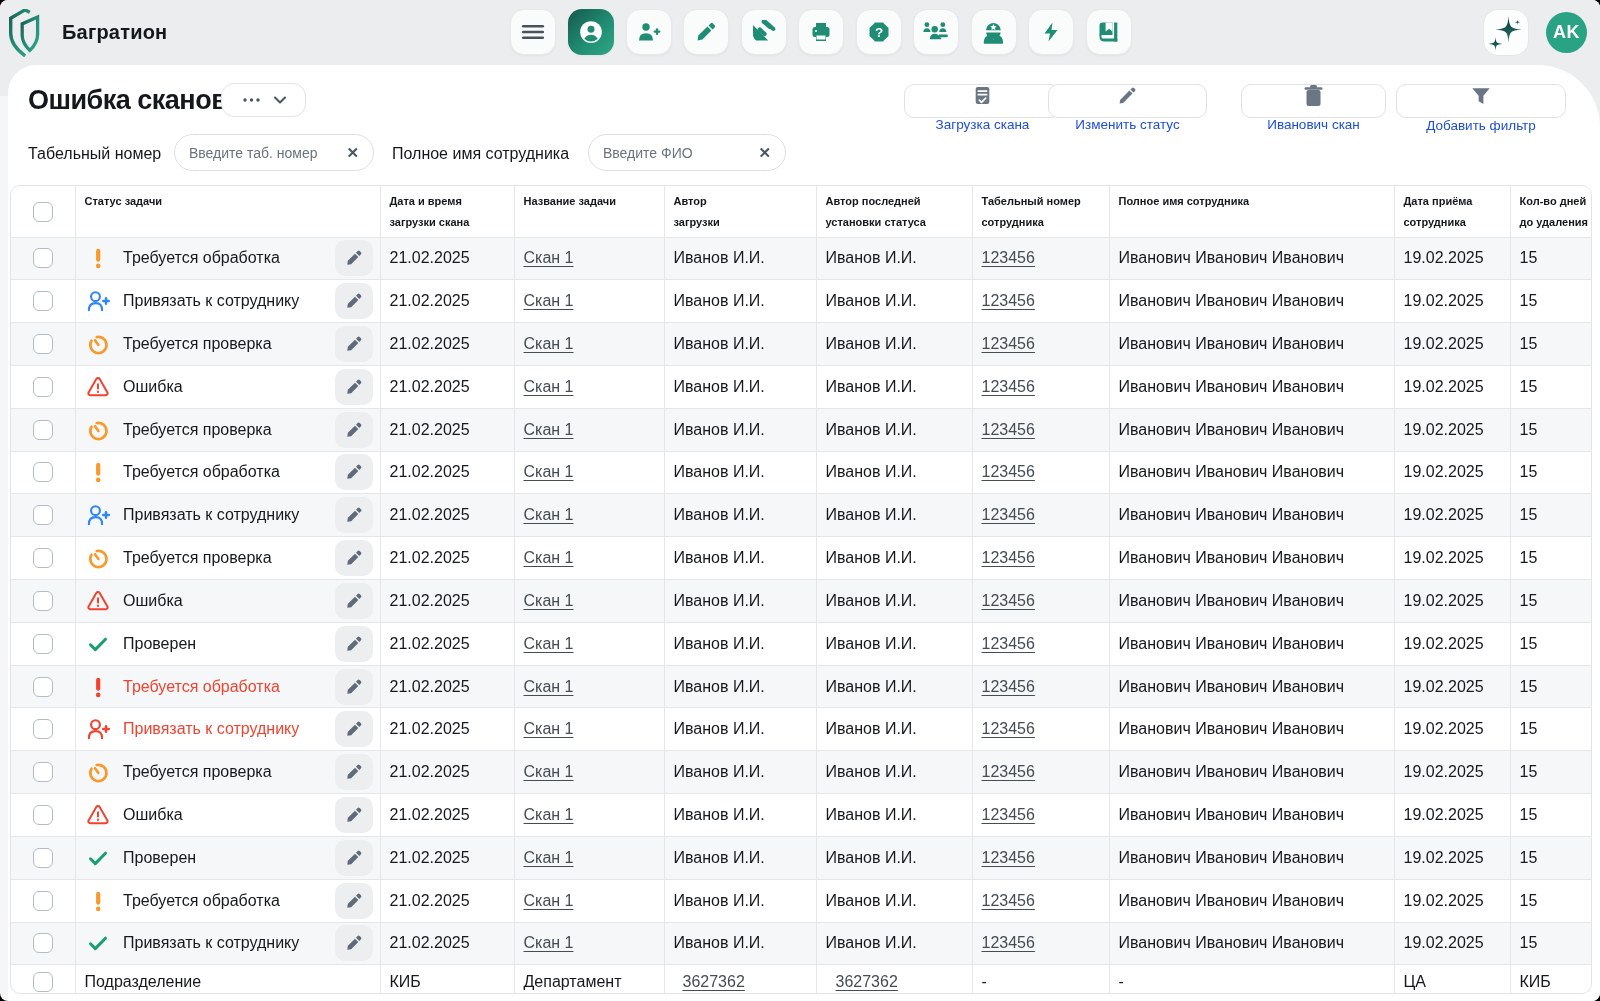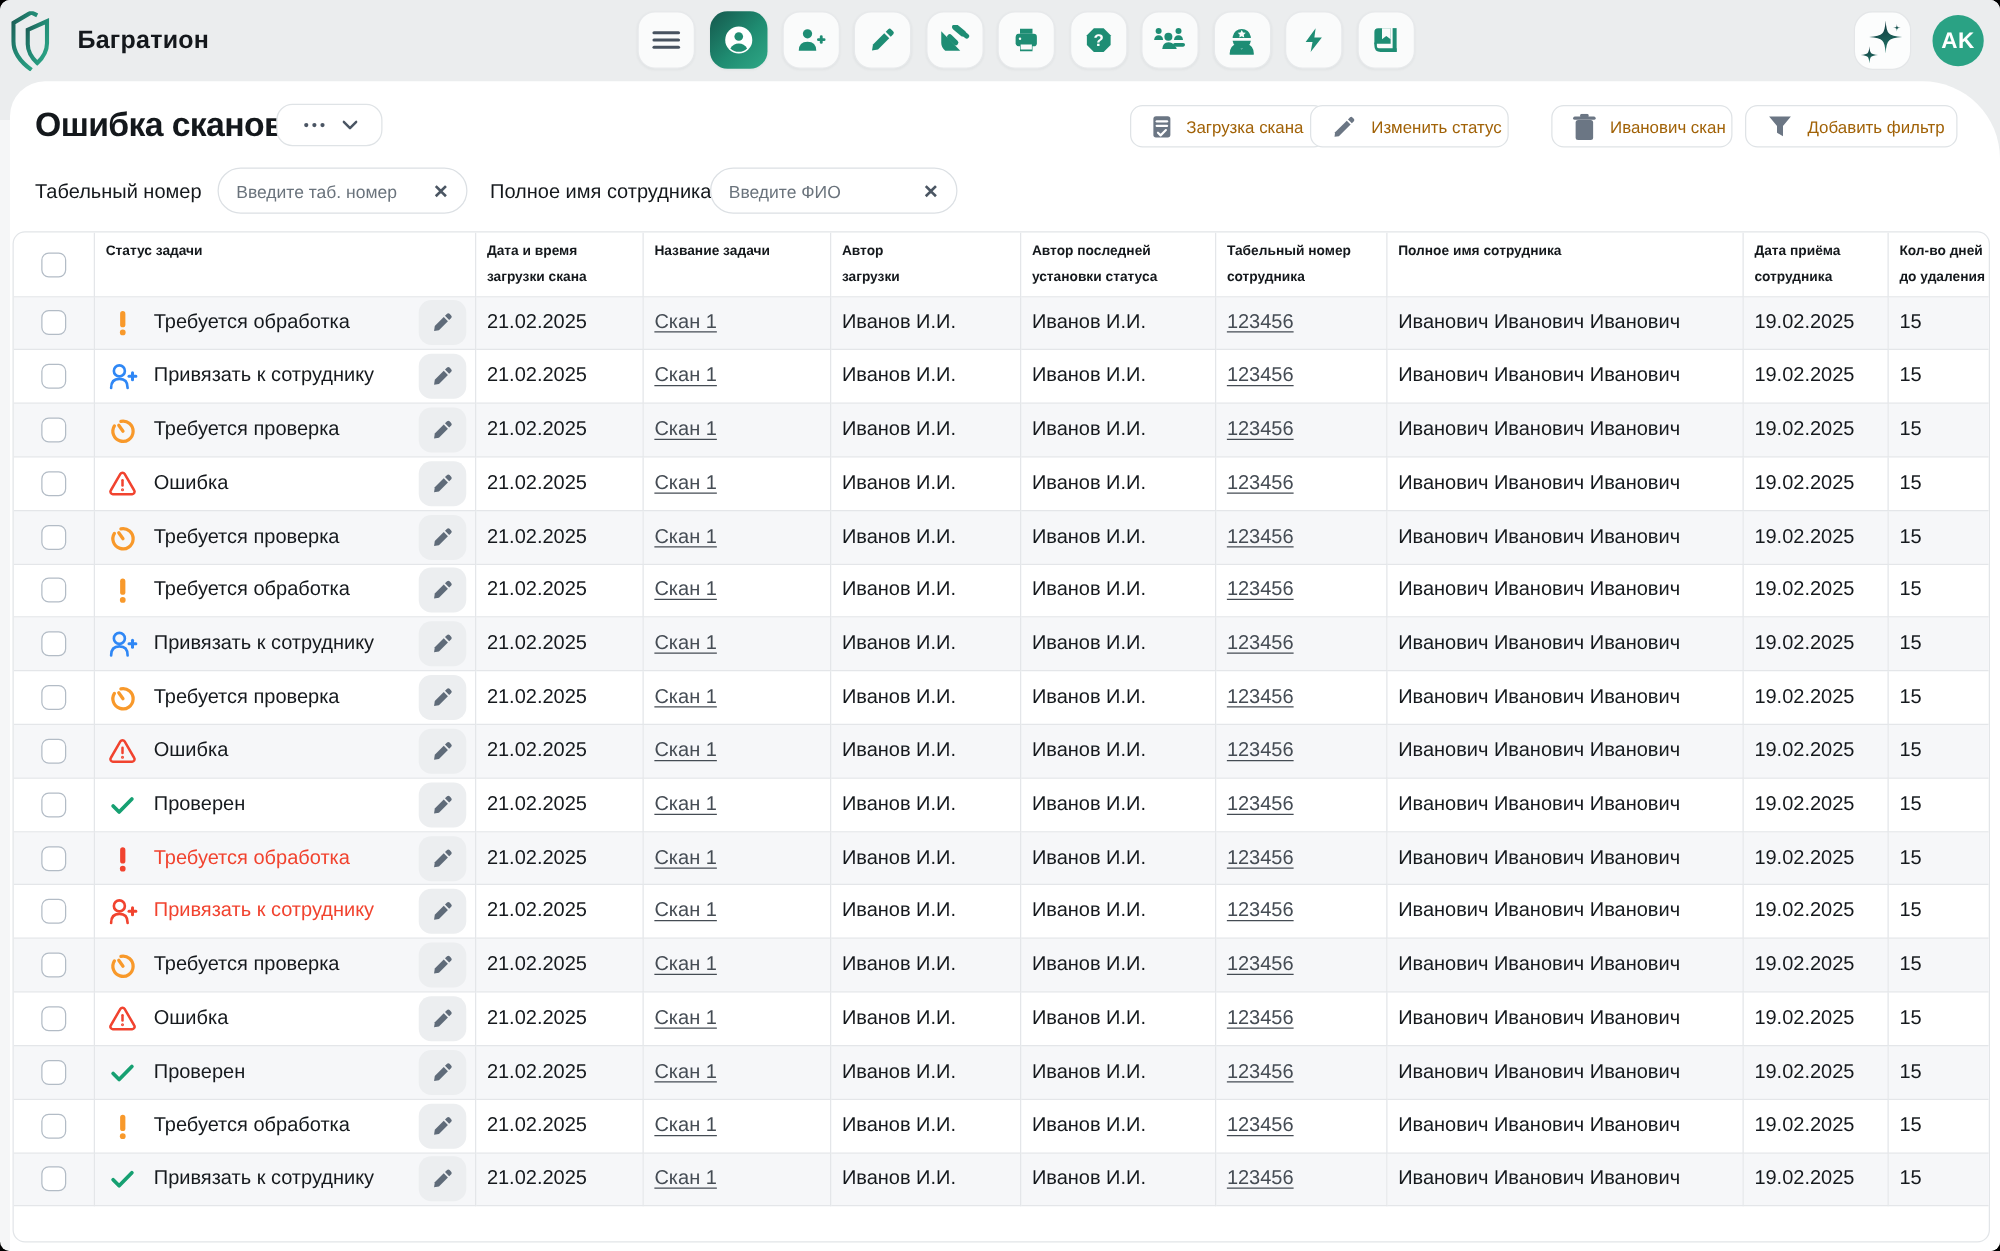--- a/index.html
+++ b/index.html
@@ -14,21 +14,21 @@
   .logo { position:absolute; top:9px; left:9px; width:32px; height:48px; }
   .brand { position:absolute; top:21px; left:62px; font-size:20px; font-weight:700; color:#14181c; letter-spacing:0.2px; }
   .navbtn { position:absolute; top:9px; width:46px; height:46px; border-radius:14px; background:#fafbfb; border:1px solid #e7e9eb; box-shadow:0 1px 2px rgba(40,50,60,0.05); display:flex; align-items:center; justify-content:center; }
   .navbtn.active { background:linear-gradient(135deg,#15584d 0%,#1f8c71 55%,#2fa886 100%); border:none; }
   .aibtn { position:absolute; top:9px; left:1483px; width:46px; height:47px; border-radius:15px; background:#fcfdfd; border:1px solid #e4e6e8; display:flex; align-items:center; justify-content:center; }
   .avatar { position:absolute; top:12px; left:1546px; width:41px; height:41px; border-radius:50%; background:#2aa284; color:#fff; font-size:18px; font-weight:700; display:flex; align-items:center; justify-content:center; letter-spacing:0.5px; }
 
   
   .title { position:absolute; top:85px; left:28px; font-size:27px; font-weight:700; color:#14181c; letter-spacing:-0.5px; }
   .morebtn { position:absolute; top:83px; left:221px; width:85px; height:34px; border-radius:13px; background:#fff; border:1px solid #dfe3e6; display:flex; align-items:center; justify-content:center; gap:10px; }
-  .actbtn { position:absolute; top:84px; height:34px; border-radius:10px; background:#fff; border:1px solid #dfe3e6; display:flex; align-items:center; padding:0 16px; gap:11px; font-size:13.5px; color:#a16207; white-space:nowrap; }
+  .actbtn { position:absolute; top:84px; height:34px; border-radius:10px; background:#fff; border:1px solid #dfe3e6; display:flex; align-items:center; padding:0 16px; gap:11px; font-size:13.5px; color:#1d4ed8; white-space:nowrap;flex-direction:column; }
   .actbtn svg { flex-shrink:0; }
 
   
   .flabel { position:absolute; top:145px; font-size:16px; color:#14181c; }
   .finput { position:absolute; top:134px; height:37px; border-radius:19px; background:#fff; border:1px solid #dce0e4; display:flex; align-items:center; padding:0 14px; }
   .finput .ph { font-size:14px; color:#6a737c; }
   .finput .x { margin-left:auto; color:#4b5663; font-size:15px; font-weight:700; }
 
   
   .tblwrap { position:absolute; top:185px; left:10px; width:1582px; height:809px; border:1px solid #e2e5e8; border-radius:10px; background:#fff; overflow:hidden; }
@@ -213,21 +213,21 @@
       </svg>
     <span>Добавить фильтр</span>
   </div>
 
   <div class="flabel" style="left:28px;">Табельный номер</div>
   <div class="finput" style="left:174px; width:200px;">
       <span class="ph">Введите таб. номер</span>
       <span class="x">✕</span>
     </div>
   <div class="flabel" style="left:392px;">Полное имя сотрудника</div>
-  <div class="finput" style="left:568px; width:198px;">
+  <div class="finput" style="left:588px; width:198px;">
       <span class="ph">Введите ФИО</span>
       <span class="x">✕</span>
     </div>
 
   <div class="tblwrap">
   <table>
     <colgroup>
       <col style="width:64px">
           <col style="width:305px">
           <col style="width:134px">
@@ -769,16 +769,30 @@
             </td>
       <td>21.02.2025</td>
       <td><a class="lnk">Скан 1</a></td>
       <td>Иванов И.И.</td>
       <td>Иванов И.И.</td>
       <td><a class="lnk">123456</a></td>
       <td>Иванович Иванович Иванович</td>
       <td>19.02.2025</td>
       <td>15</td>
     </tr>
+    <tr class="last">
+      <td style="padding:0;">
+              <div class="cb"></div>
+            </td>
+      <td>Подразделение</td>
+      <td>КИБ</td>
+      <td>Департамент</td>
+      <td style="padding-left:18px;"><a class="lnk">3627362</a></td>
+      <td style="padding-left:19px;"><a class="lnk">3627362</a></td>
+      <td>-</td>
+      <td>-</td>
+      <td>ЦА</td>
+      <td>КИБ</td>
+    </tr>
   </tbody>
       </table>
   </div>
 </div>
 
 </body></html>

